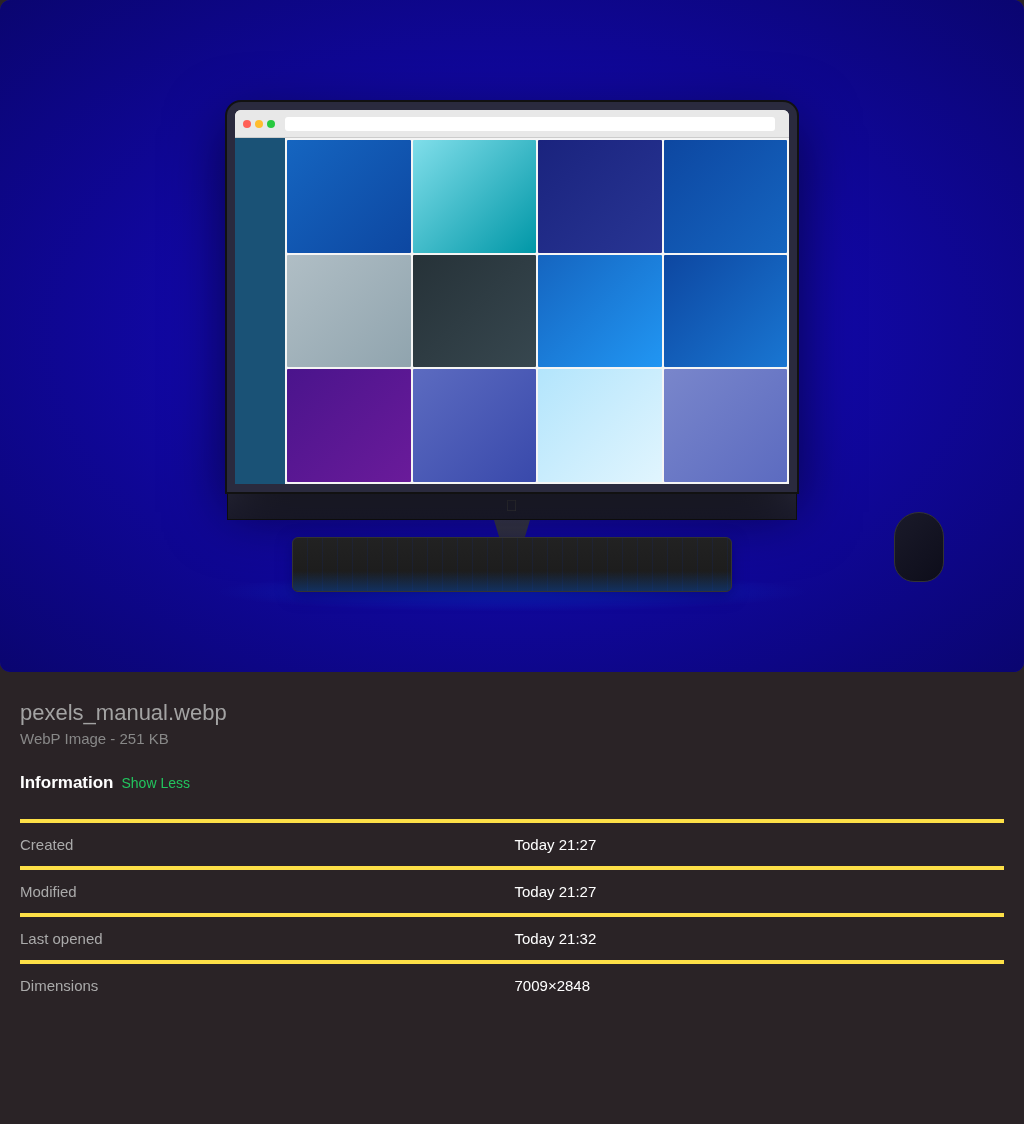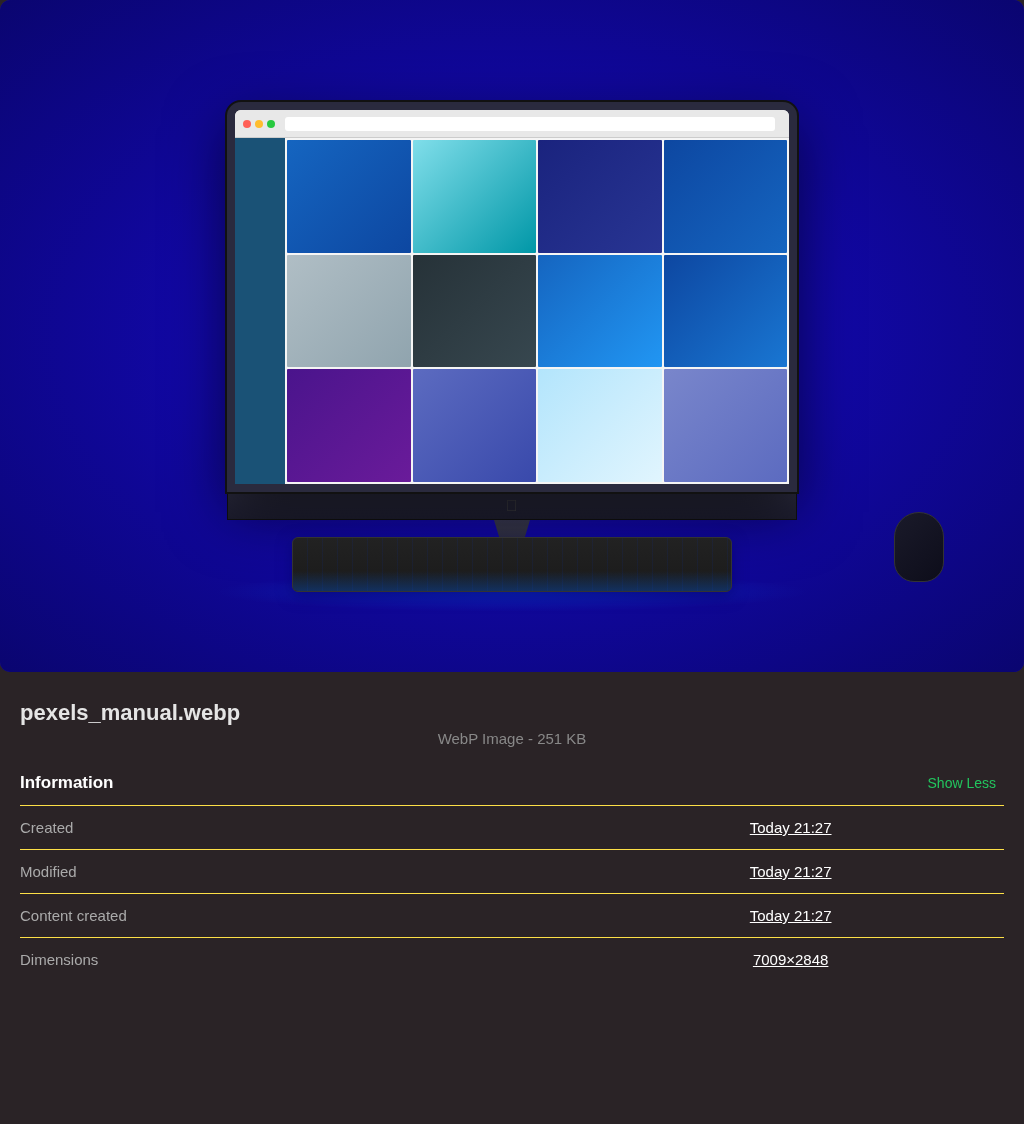--- a/index.html
+++ b/index.html
@@ -220,38 +220,35 @@
       z-index: 0;
     }
 
     
     .info-section {
       padding: 28px 20px 20px 20px;
     }
 
     .file-name {
       font-size: 22px;
-      font-weight: 700;
-      color: #e5e5e5;
+      font-weight: 400;
+      color: #a3a3a3;
       margin-bottom: 4px;
     }
 
     .file-type {
       font-size: 15px;
       color: #888;
       margin-bottom: 24px;
-      text-align: center;
     }
 
     .info-header {
       display: flex;
-      justify-content: space-between;
-      align-items: center;
-      margin-bottom: 10px;
-      gap: 44px;
+      align-items: center;
+      margin-bottom: 24px;
     }
 
     .info-title {
       font-size: 17px;
       font-weight: 700;
       color: #ffffff;
     }
 
     .show-less-btn {
       font-size: 14px;
@@ -261,38 +258,37 @@
       cursor: pointer;
       padding: 4px 8px;
     }
 
     .info-table {
       width: 100%;
       border-collapse: collapse;
     }
 
     .info-row {
-      border-top: 1px solid #fde047;
+      border-top: 4px solid #fde047;
     }
 
     .info-row td {
       padding: 13px 0;
       font-size: 15px;
     }
 
     .info-label {
       color: #aaa;
       text-align: left;
     }
 
     .info-value {
       color: #ffffff;
-      text-align: center;
+      text-align: left;
       font-weight: 500;
-      text-decoration: underline;
     }
   </style>
 </head>
 <body>
 
 <div class="image-preview-container">
   <div class="floor-glow"></div>
 
   <div class="imac-wrapper">
     <div class="imac-monitor">
@@ -349,22 +345,22 @@
     <tbody id="info-rows">
         <tr class="info-row">
       <td class="info-label">Created</td>
       <td class="info-value">Today 21:27</td>
     </tr>
         <tr class="info-row">
       <td class="info-label">Modified</td>
       <td class="info-value">Today 21:27</td>
     </tr>
         <tr class="info-row">
-      <td class="info-label">Content created</td>
-      <td class="info-value">Today 21:27</td>
+      <td class="info-label">Last opened</td>
+      <td class="info-value">Today 21:32</td>
     </tr>
         <tr class="info-row">
       <td class="info-label">Dimensions</td>
       <td class="info-value">7009×2848</td>
     </tr>
       </tbody>
   </table>
 </div>
 
 </body></html>

